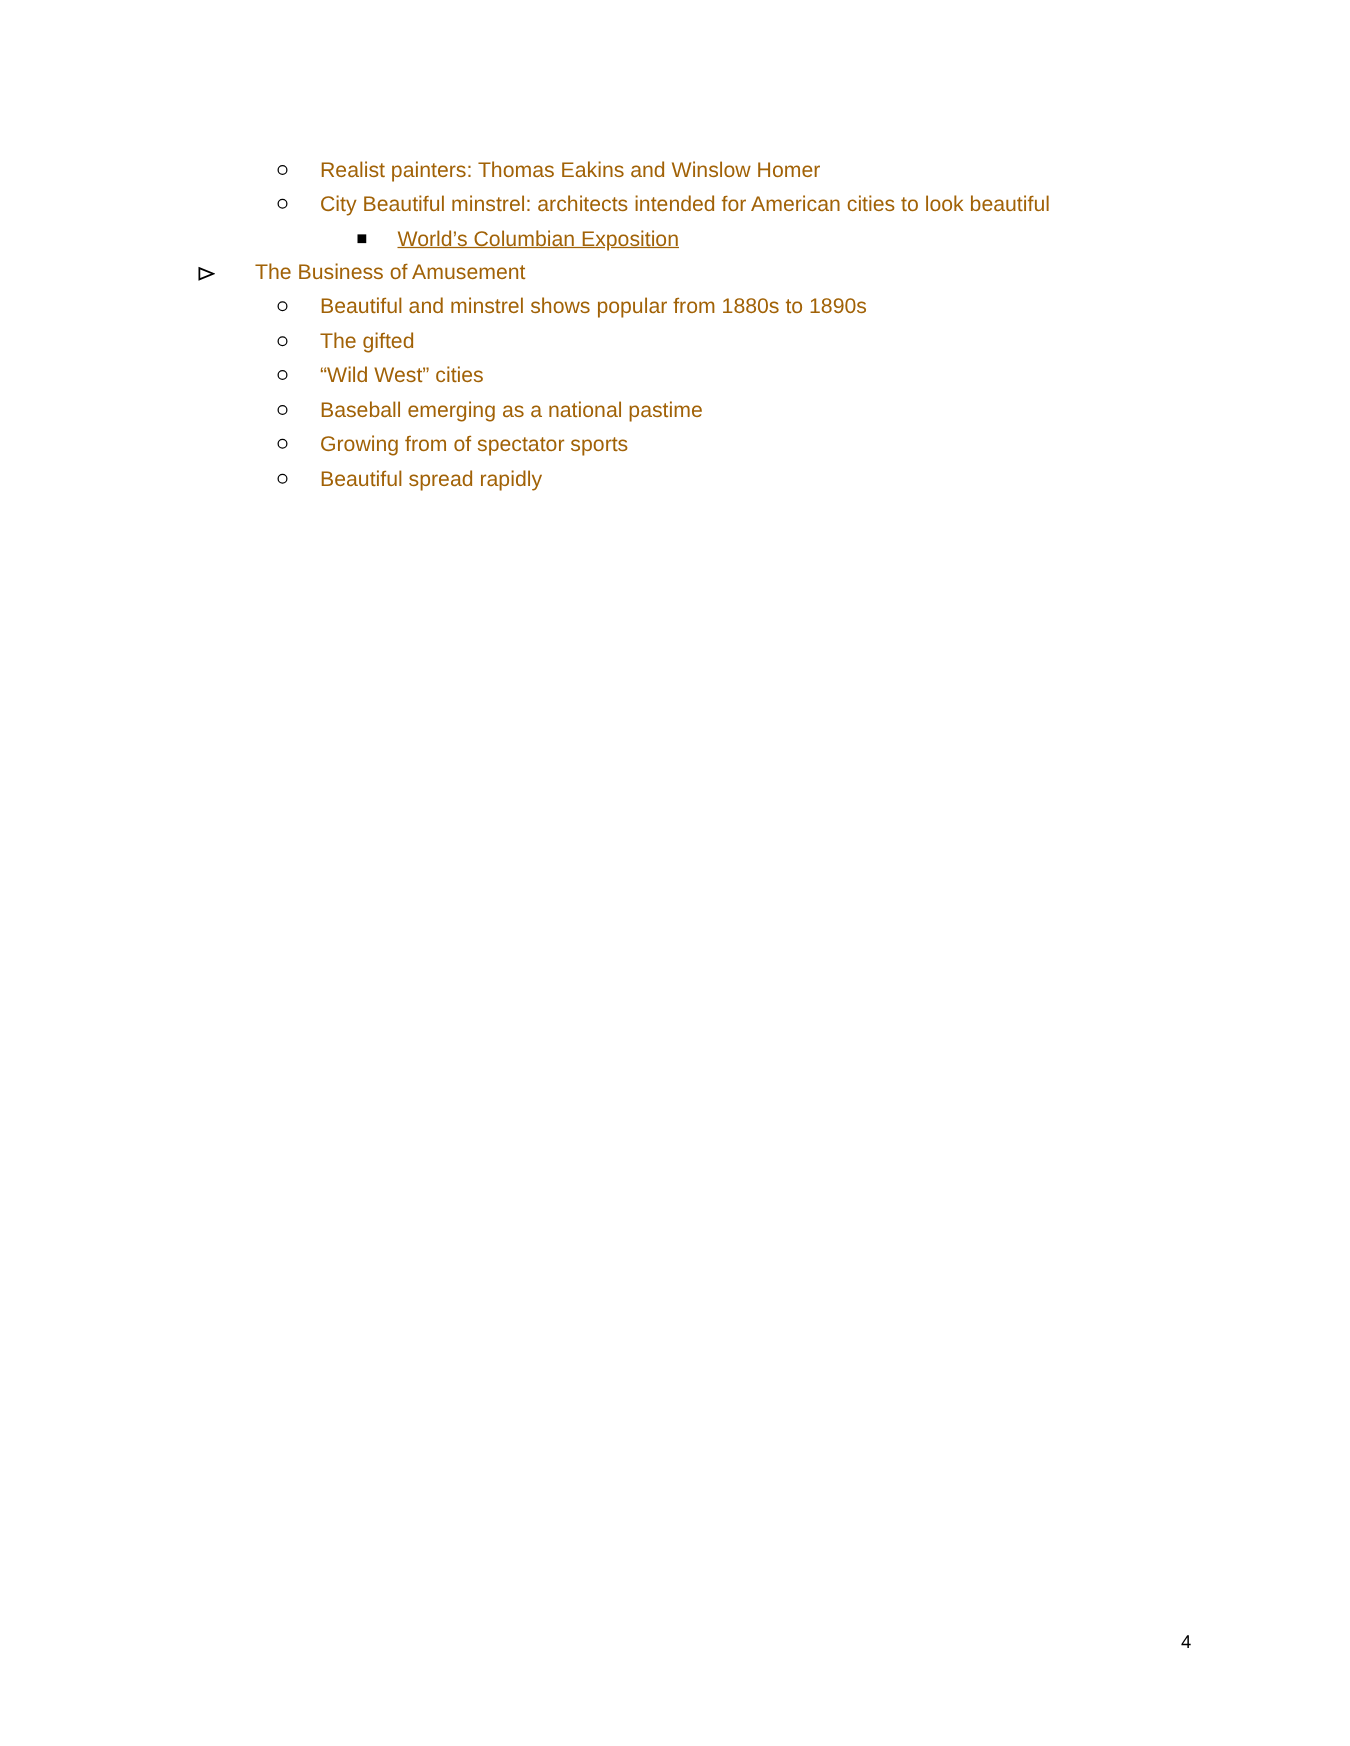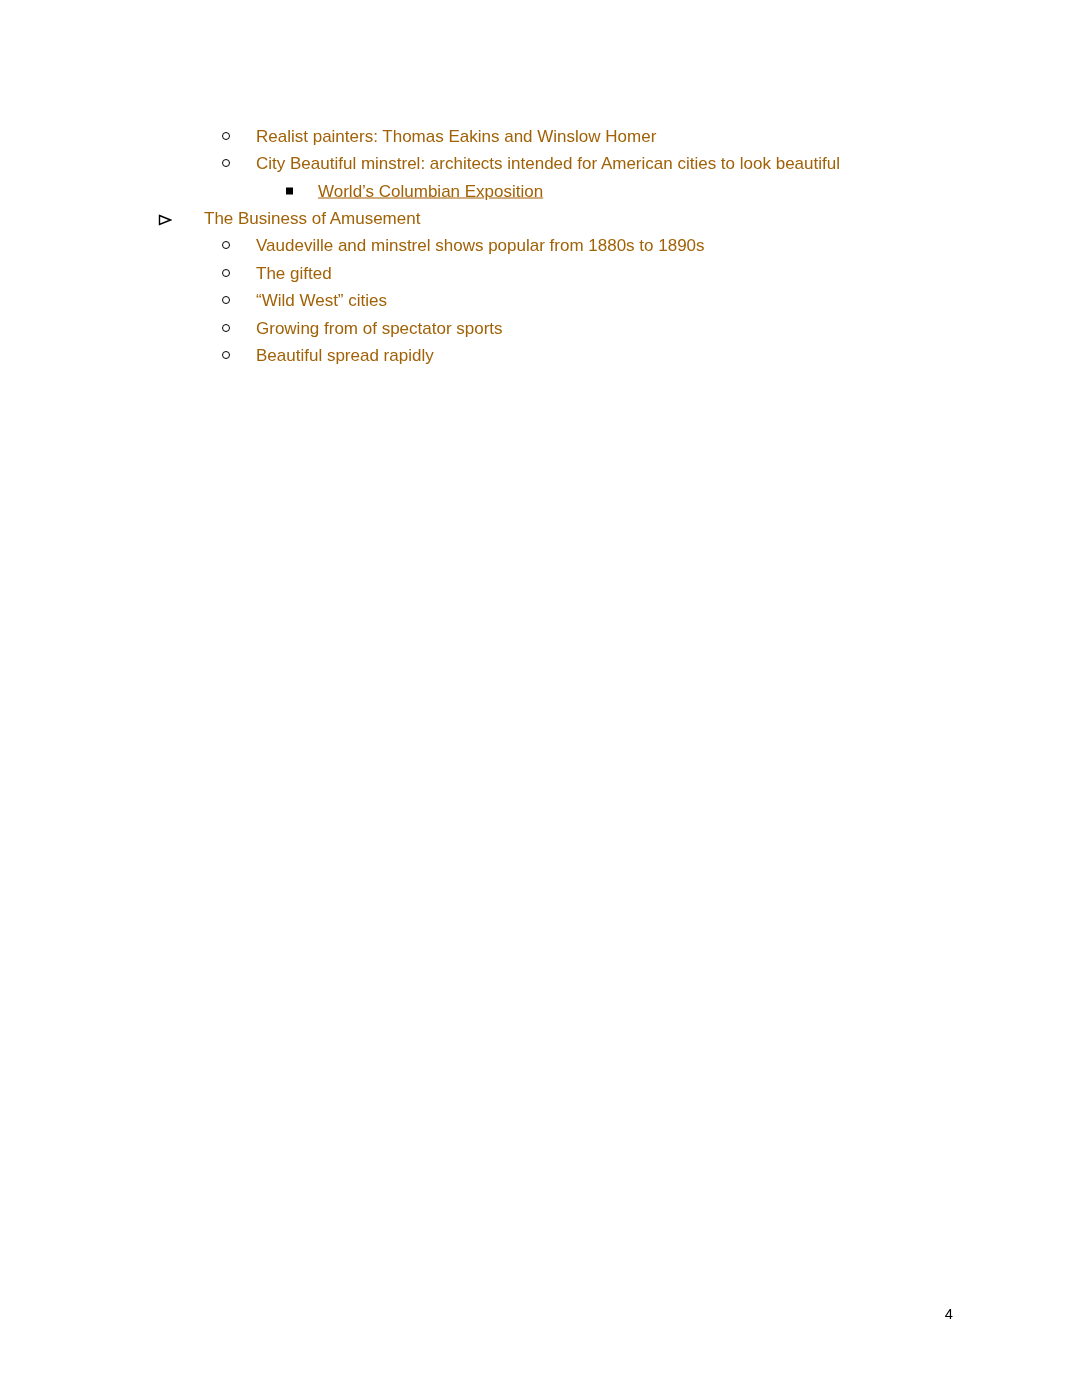--- a/index.html
+++ b/index.html
@@ -95,33 +95,37 @@
       <span class="bullet">
         <svg width="14" height="12" viewBox="0 0 14 12">
           <path d="M1.5 1.5 L12.5 6 L1.5 10.5 Z" fill="none" stroke="#000000" stroke-width="1.4" stroke-linejoin="miter"></path>
         </svg>
       </span>
       <span class="text">The Business of Amusement</span>
     </div>
 
     <div class="doc-line level-2">
       <span class="bullet"></span>
-      <span class="text">Vaudeville and minstrel shows popular from 1880s to 1890s</span>
+      <span class="text">Beautiful and minstrel shows popular from 1880s to 1890s</span>
     </div>
 
     <div class="doc-line level-2">
       <span class="bullet"></span>
       <span class="text">The gifted</span>
     </div>
 
     <div class="doc-line level-2">
       <span class="bullet"></span>
       <span class="text">“Wild West” cities</span>
     </div>
 
+    <div class="doc-line level-2">
+      <span class="bullet"></span>
+      <span class="text">Baseball emerging as a national pastime</span>
+    </div>
 
     <div class="doc-line level-2">
       <span class="bullet"></span>
       <span class="text">Growing from of spectator sports</span>
     </div>
 
     <div class="doc-line level-2">
       <span class="bullet"></span>
       <span class="text">Beautiful spread rapidly</span>
     </div>

